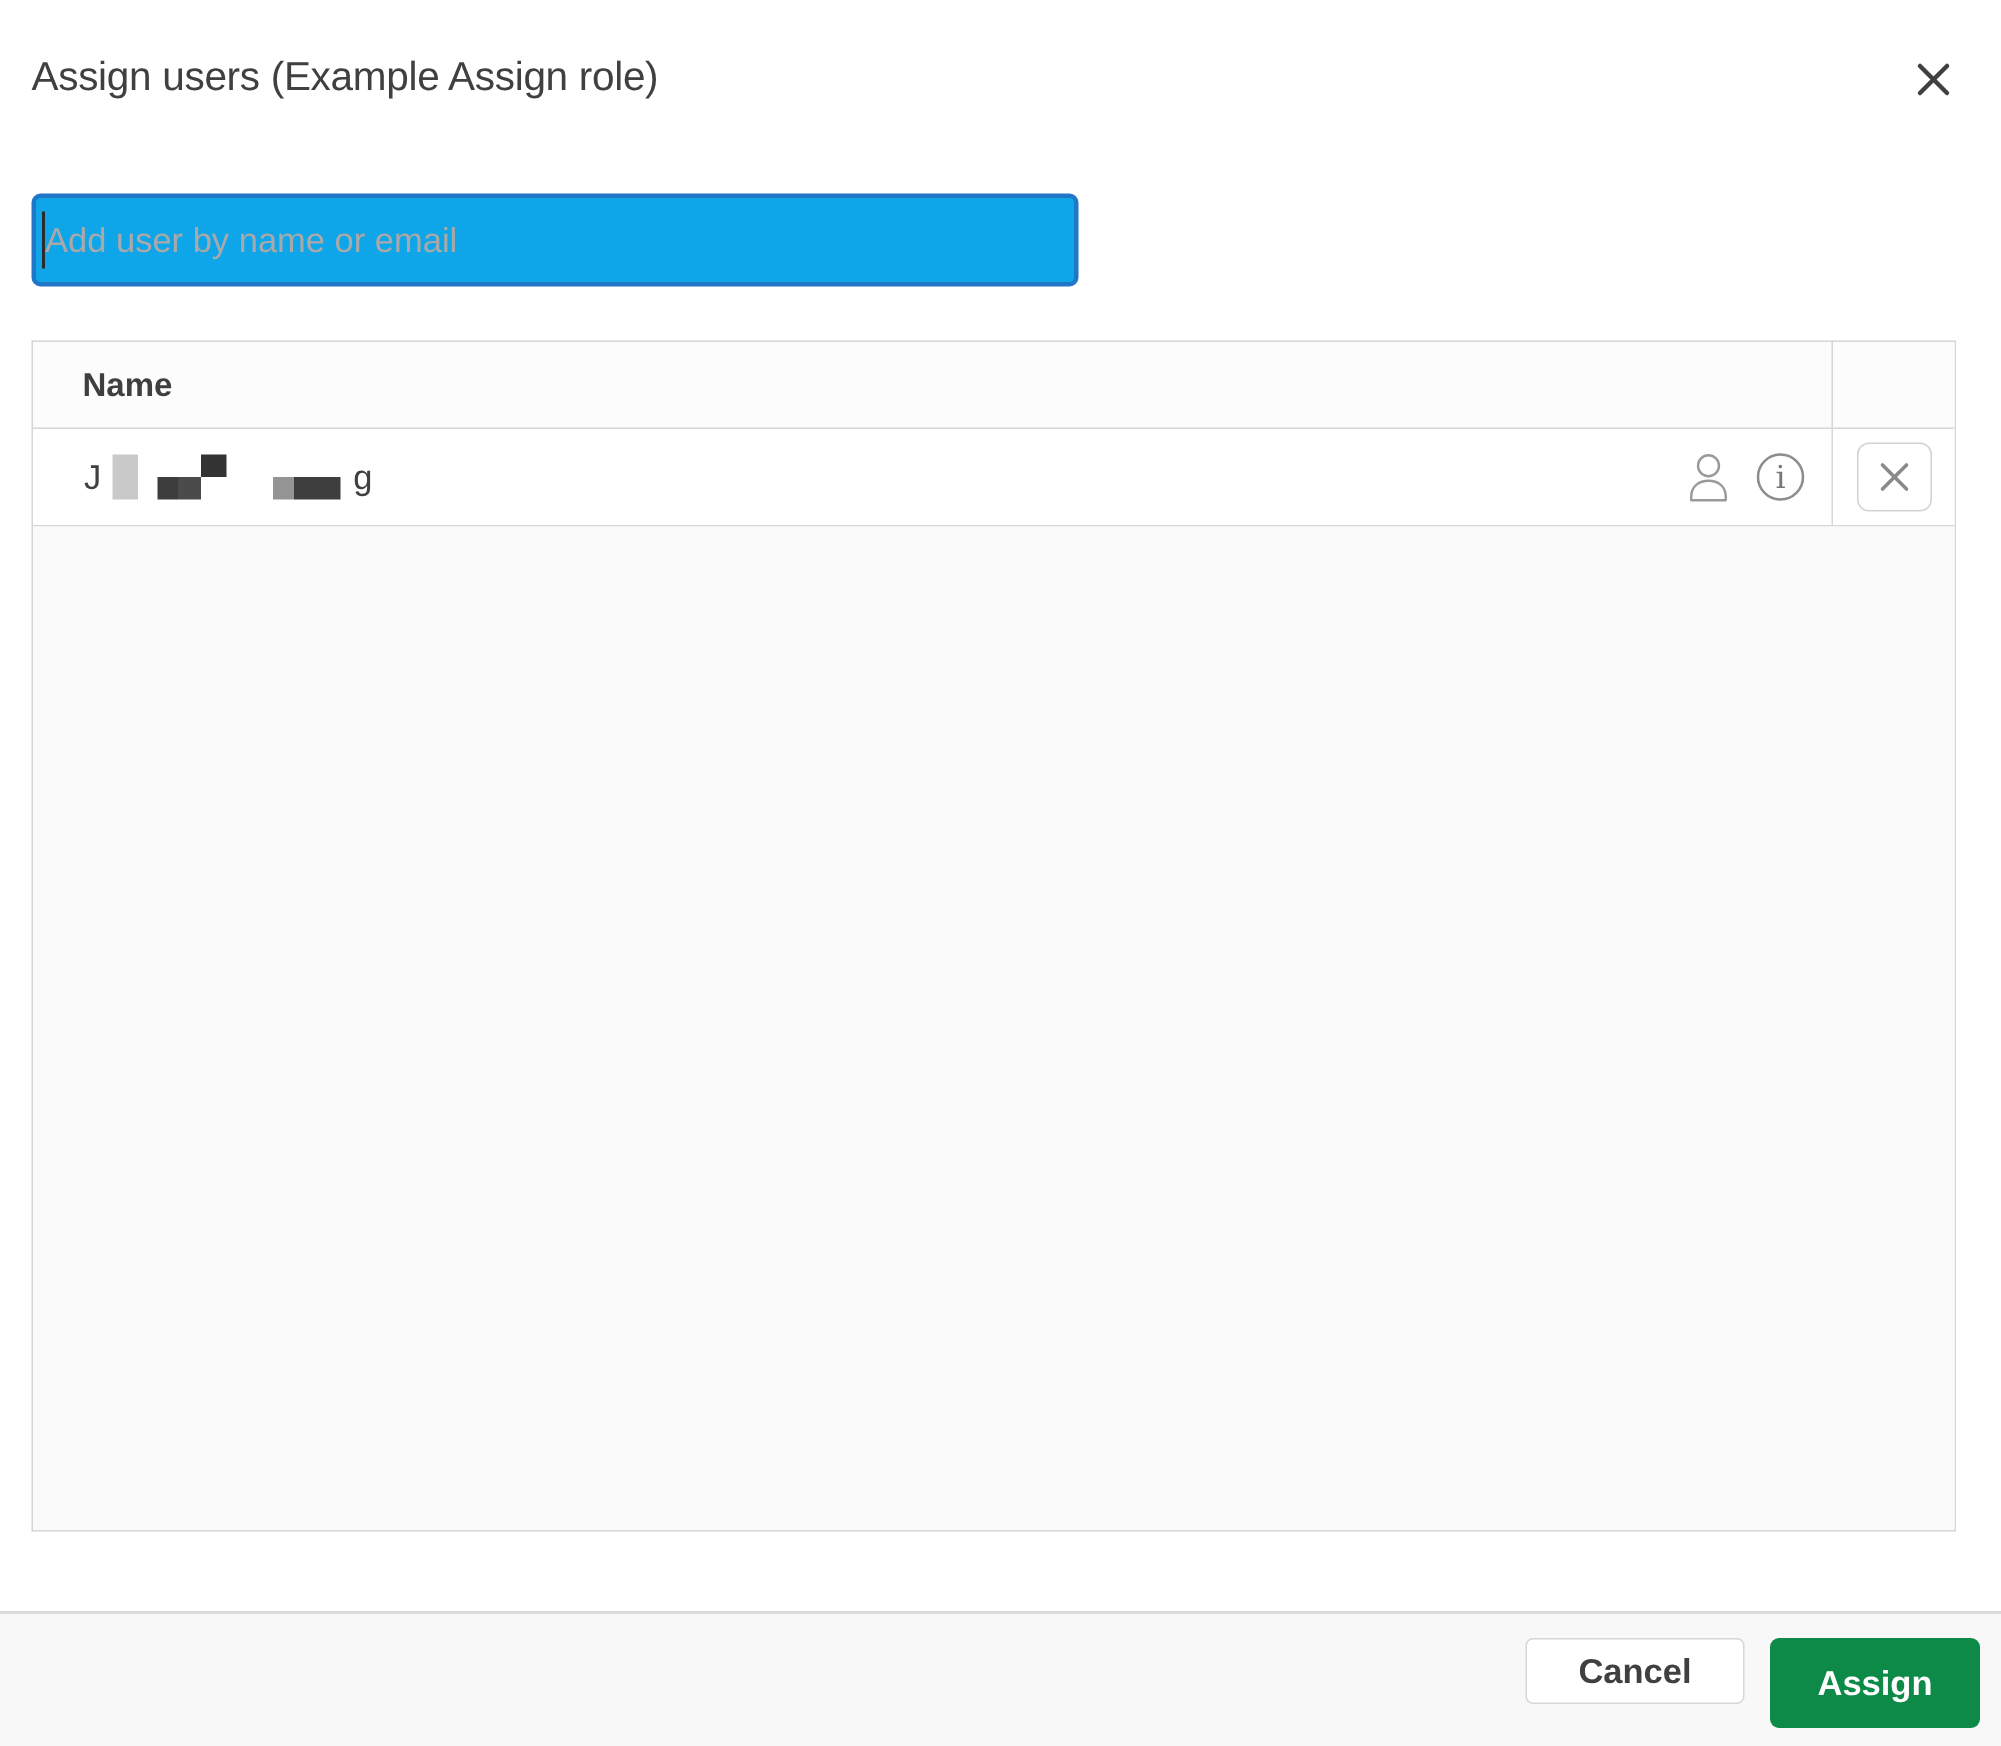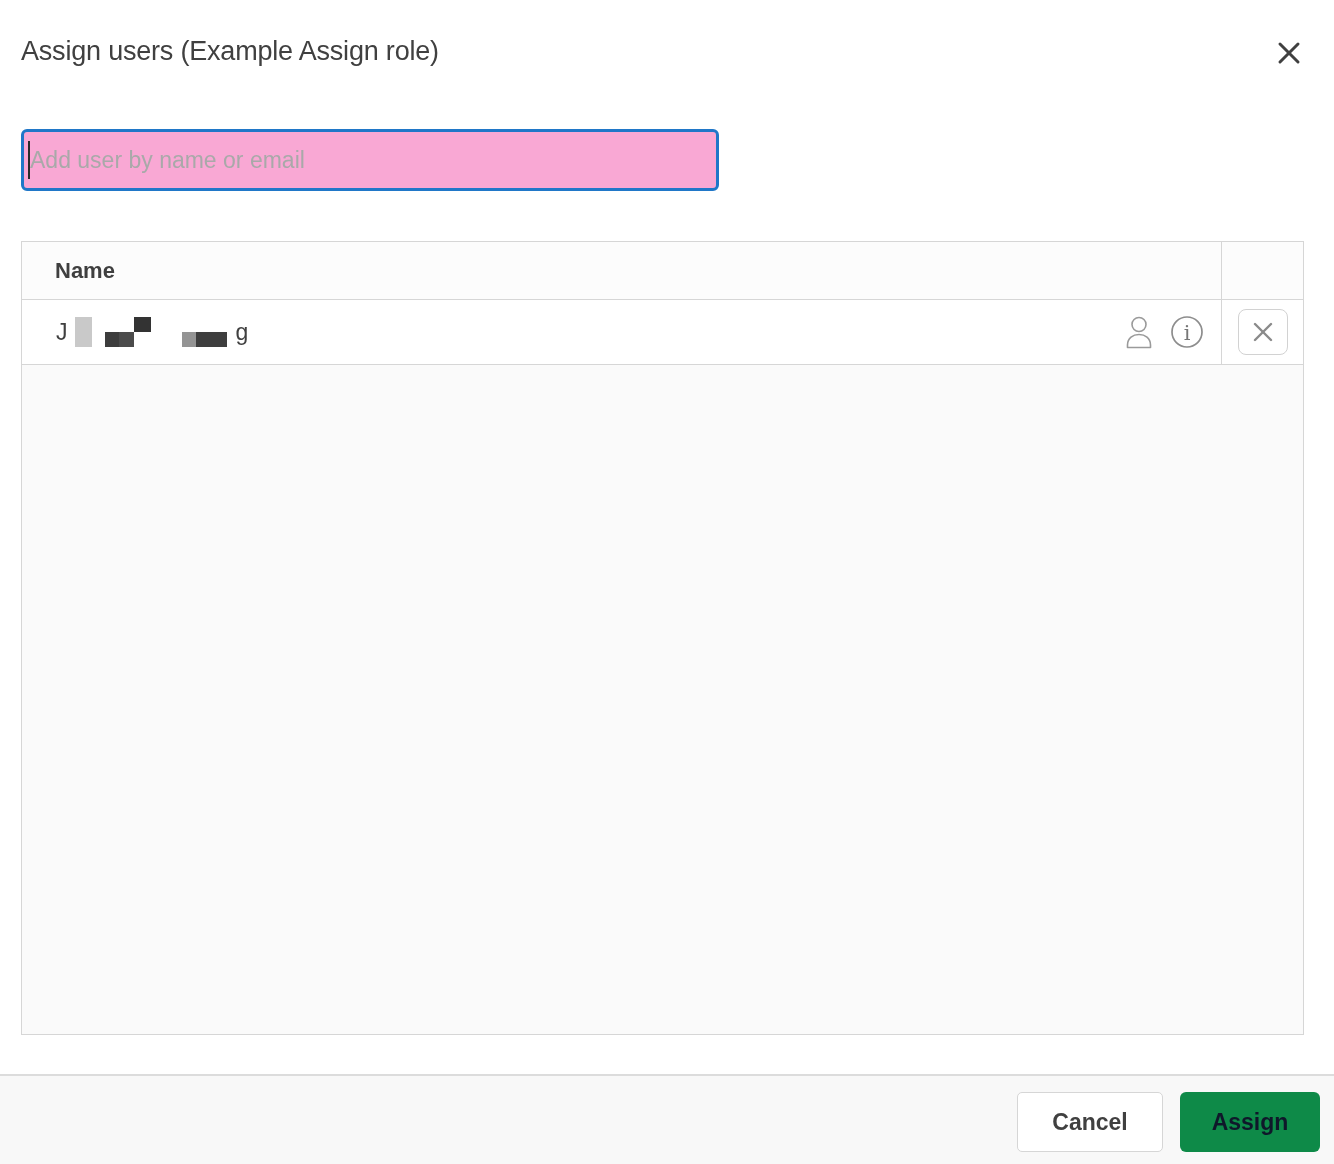--- a/index.html
+++ b/index.html
@@ -11,27 +11,27 @@
   .dialog-title{ position:absolute; left:21px; top:36px; font-size:27px;
     font-weight:400; color:#404040; letter-spacing:-0.2px; }
   .close-btn{ position:absolute; right:28px; top:36px; width:34px; height:34px;
     background:none; border:none; cursor:pointer; display:flex;
     align-items:center; justify-content:center; }
 
   
   .input-wrap{ position:absolute; left:21px; top:129px; width:698px; height:62px; }
   .user-search{ width:100%; height:100%; border:3px solid #2077c8; border-radius:6px;
     font-family:"Liberation Sans", sans-serif; font-size:23px; color:#404040;
-    padding-left:6px; outline:none; background:#f9a8d4; }
+    padding-left:6px; outline:none; background:#0ea5e9; }
   .user-search::placeholder{ color:#a9a9a9; }
   .fake-caret{ position:absolute; left:7px; top:12px; width:2px; height:38px;
     background:#2b2b2b; }
 
   
-  .users-table{ position:absolute; left:21px; top:241px; width:1283px; height:794px;
+  .users-table{ position:absolute; left:21px; top:227px; width:1283px; height:794px;
     border:1px solid #d6d6d6; background:#fafafa; display:flex; flex-direction:column; }
   .t-row{ display:flex; border-bottom:1px solid #d6d6d6; }
   .thead{ height:58px; background:#fcfcfc; }
   .thead .cell-main{ flex:1; display:flex; align-items:center; padding-left:33px;
     font-size:22px; font-weight:700; color:#3f3f3f; }
   .cell-action{ width:82px; border-left:1px solid #d6d6d6; display:flex;
     align-items:center; justify-content:center; }
   .user-row{ height:65px; background:#ffffff; }
   .user-row .cell-main{ flex:1; display:flex; align-items:center; padding-left:34px; }
   .name-frag{ font-size:23px; color:#404040; }
@@ -50,28 +50,28 @@
   .icon-btn{ background:none; border:none; cursor:pointer; display:flex;
     align-items:center; justify-content:center; padding:0; }
   .remove-btn{ width:50px; height:46px; background:#fff; border:1px solid #d2d2d2;
     border-radius:8px; cursor:pointer; display:flex; align-items:center;
     justify-content:center; }
   .table-empty{ flex:1; background:#fafafa; }
 
   
   .footer{ position:absolute; left:0; top:1074px; width:1334px; height:90px;
     background:#f8f8f8; border-top:2px solid #dcdcdc; }
-  .cancel-btn{ position:absolute; left:1017px; top:16px; width:146px; height:60px;
+  .cancel-btn{ position:absolute; left:1017px; top:16px; width:146px; height:44px;
     background:#ffffff; border:1px solid #d6d6d6; border-radius:5px;
     font-family:"Liberation Sans", sans-serif; font-size:23px; font-weight:700;
     color:#404040; cursor:pointer; }
   .assign-btn{ position:absolute; left:1180px; top:16px; width:140px; height:60px;
     background:#0e8a48; border:none; border-radius:6px;
     font-family:"Liberation Sans", sans-serif; font-size:23px; font-weight:700;
-    color:#0f172a; cursor:pointer; }
+    color:#ffffff; cursor:pointer; }
 </style>
 </head>
 <body>
 
 <div class="dialog">
 
   <h1 class="dialog-title">Assign users (Example Assign role)</h1>
 
   <button class="close-btn" aria-label="Close">
     <svg width="30" height="30" viewBox="0 0 30 30">

